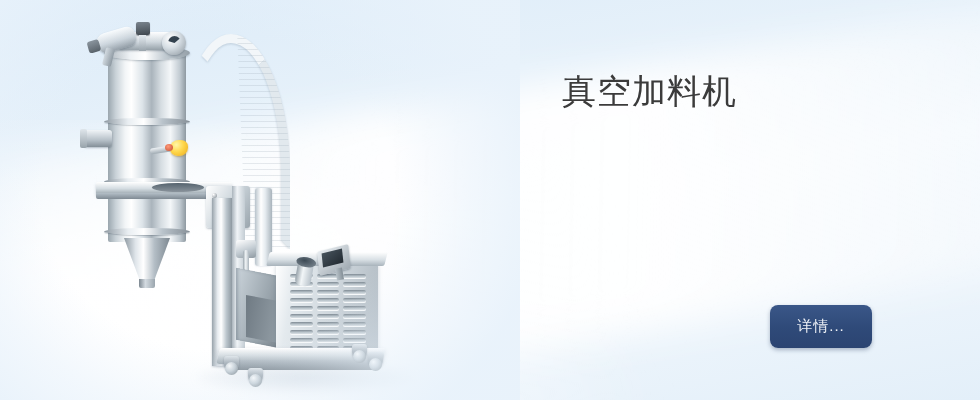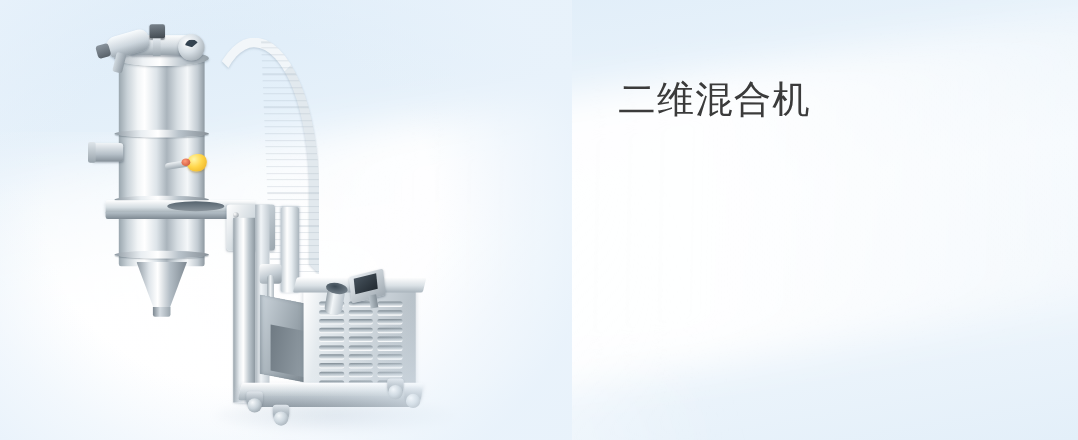--- a/index.html
+++ b/index.html
@@ -580,16 +580,17 @@
     <div class="base-frame-2"></div>
     <div class="caster c1"></div>
     <div class="caster c2"></div>
     <div class="caster c3"></div>
     <div class="caster c4"></div>
 
     <div class="vignette"></div>
   </div>
 
   <div class="content">
-    <h1 class="title">二维混合机</h1>
+    <h1 class="title">真空加料机</h1>
+    <button class="cta">详情...</button>
   </div>
 
 </div>
 
 </body></html>

